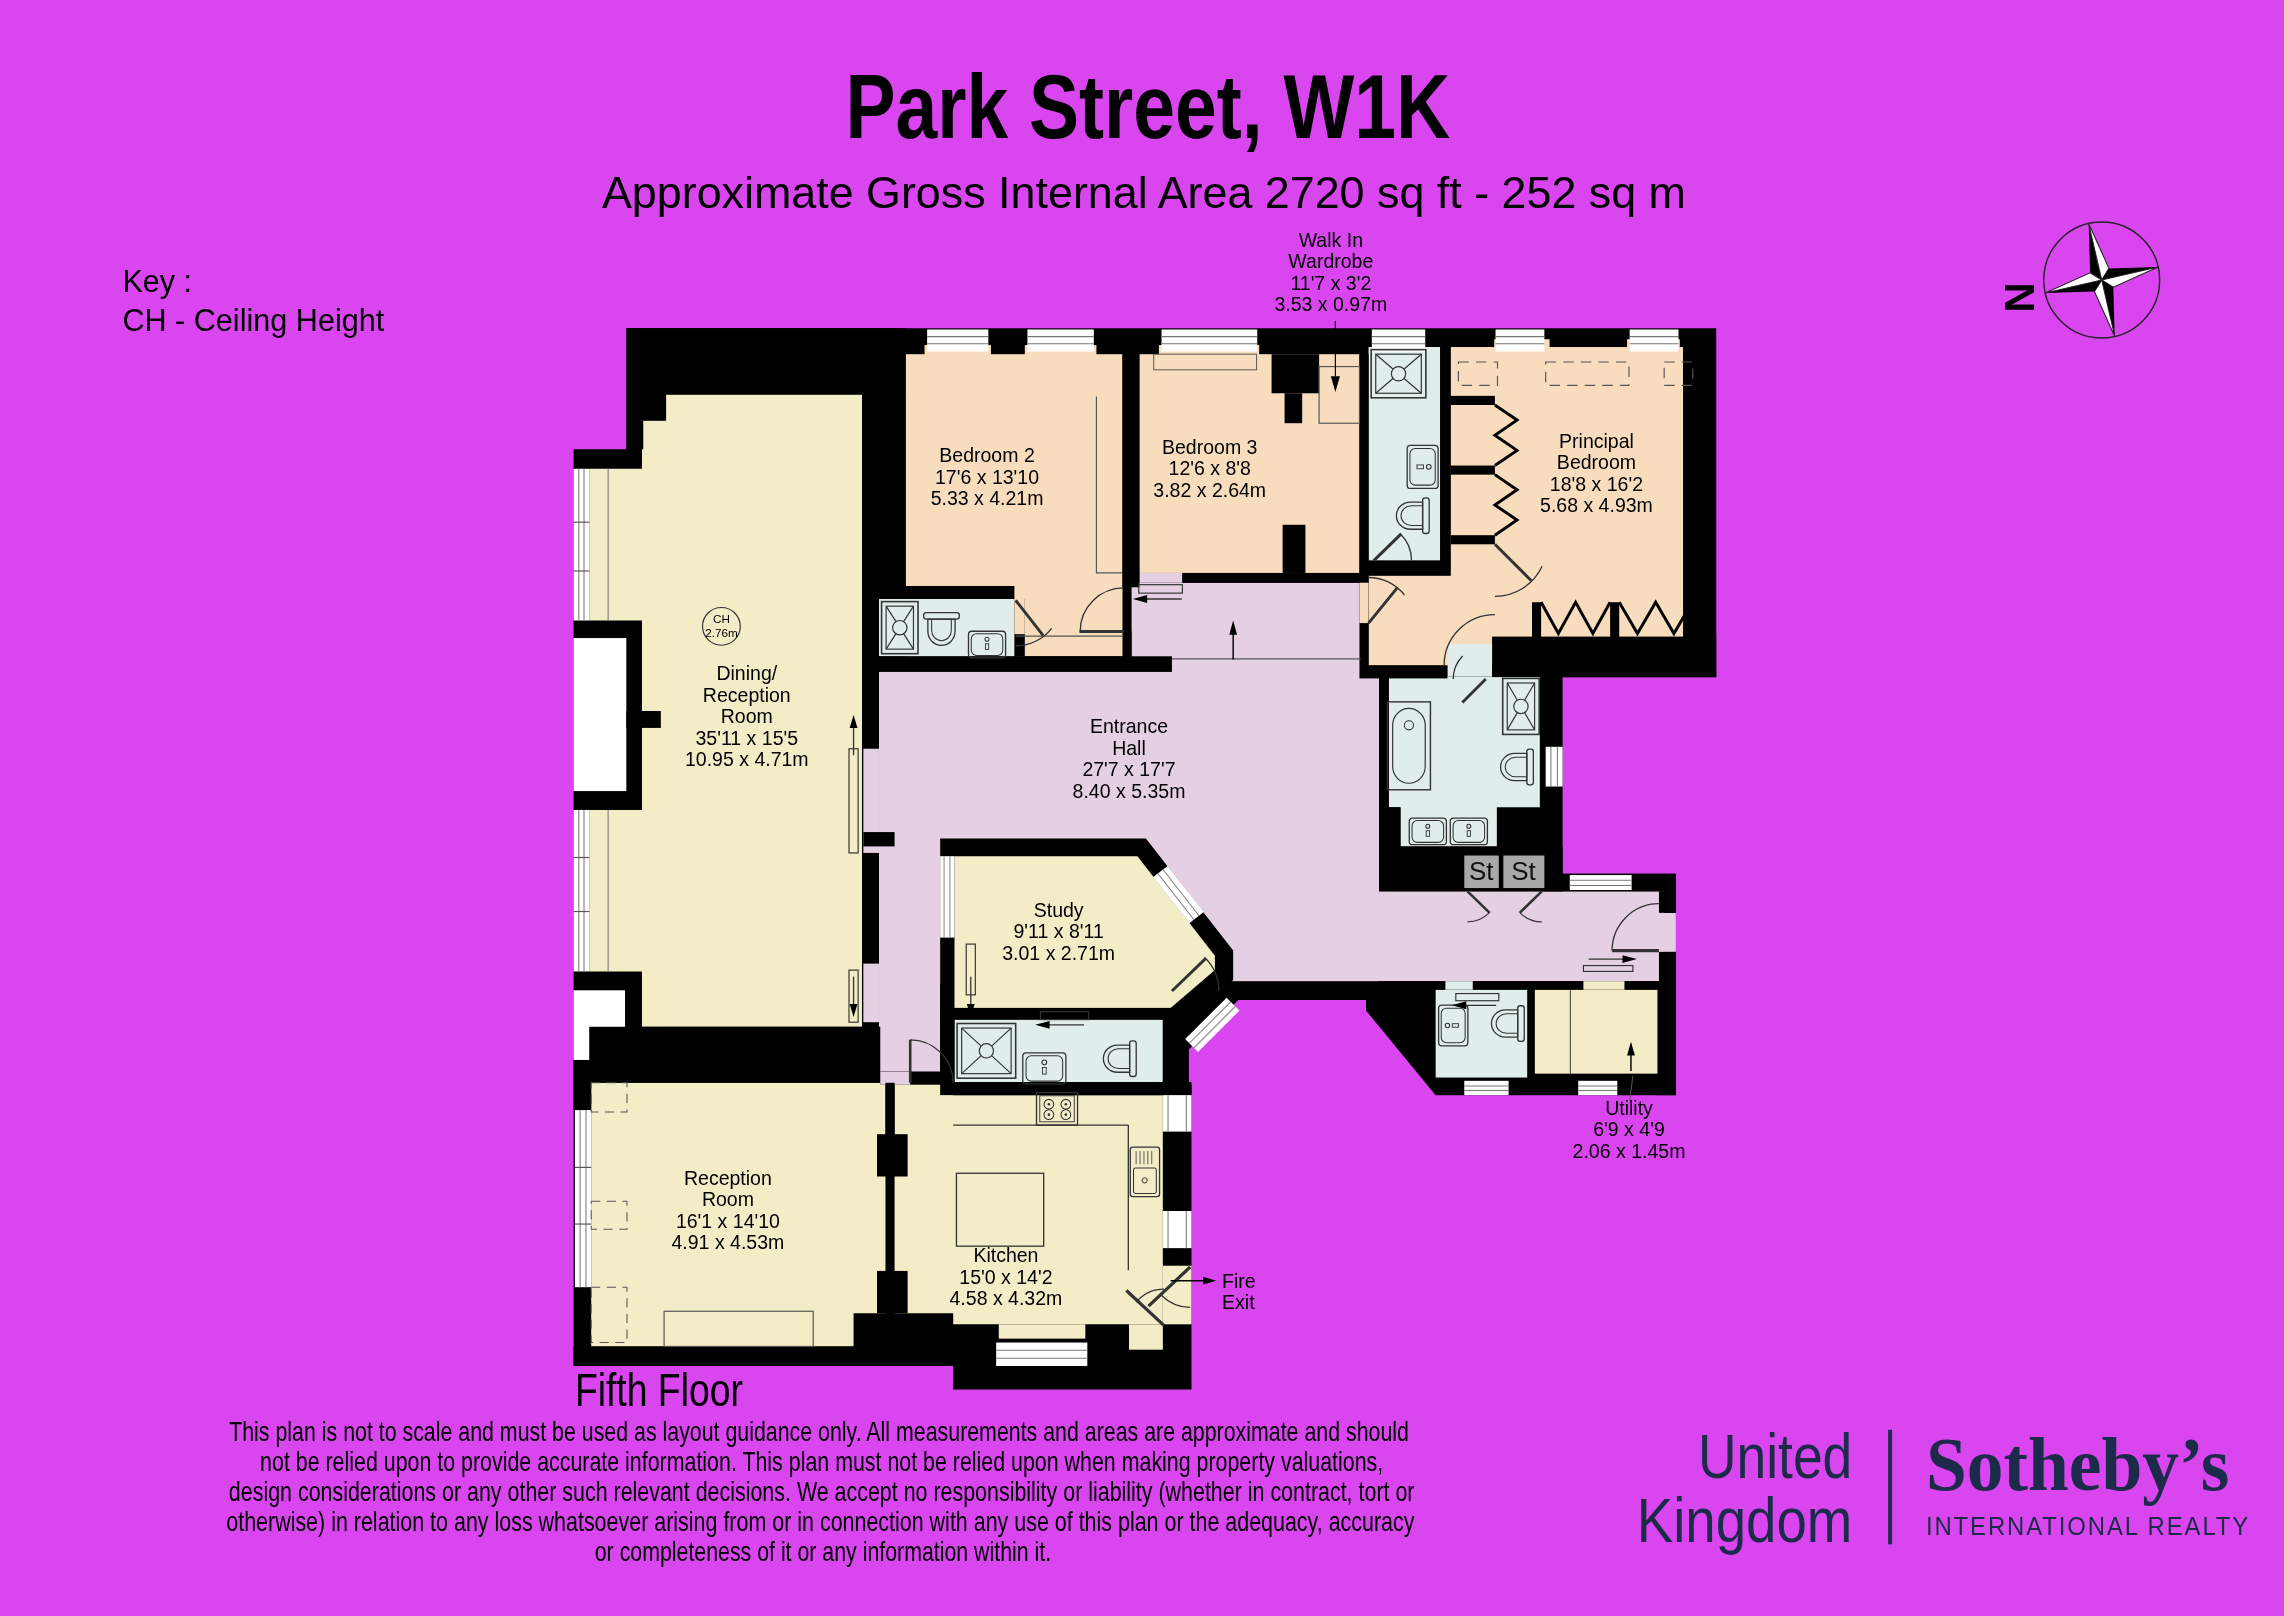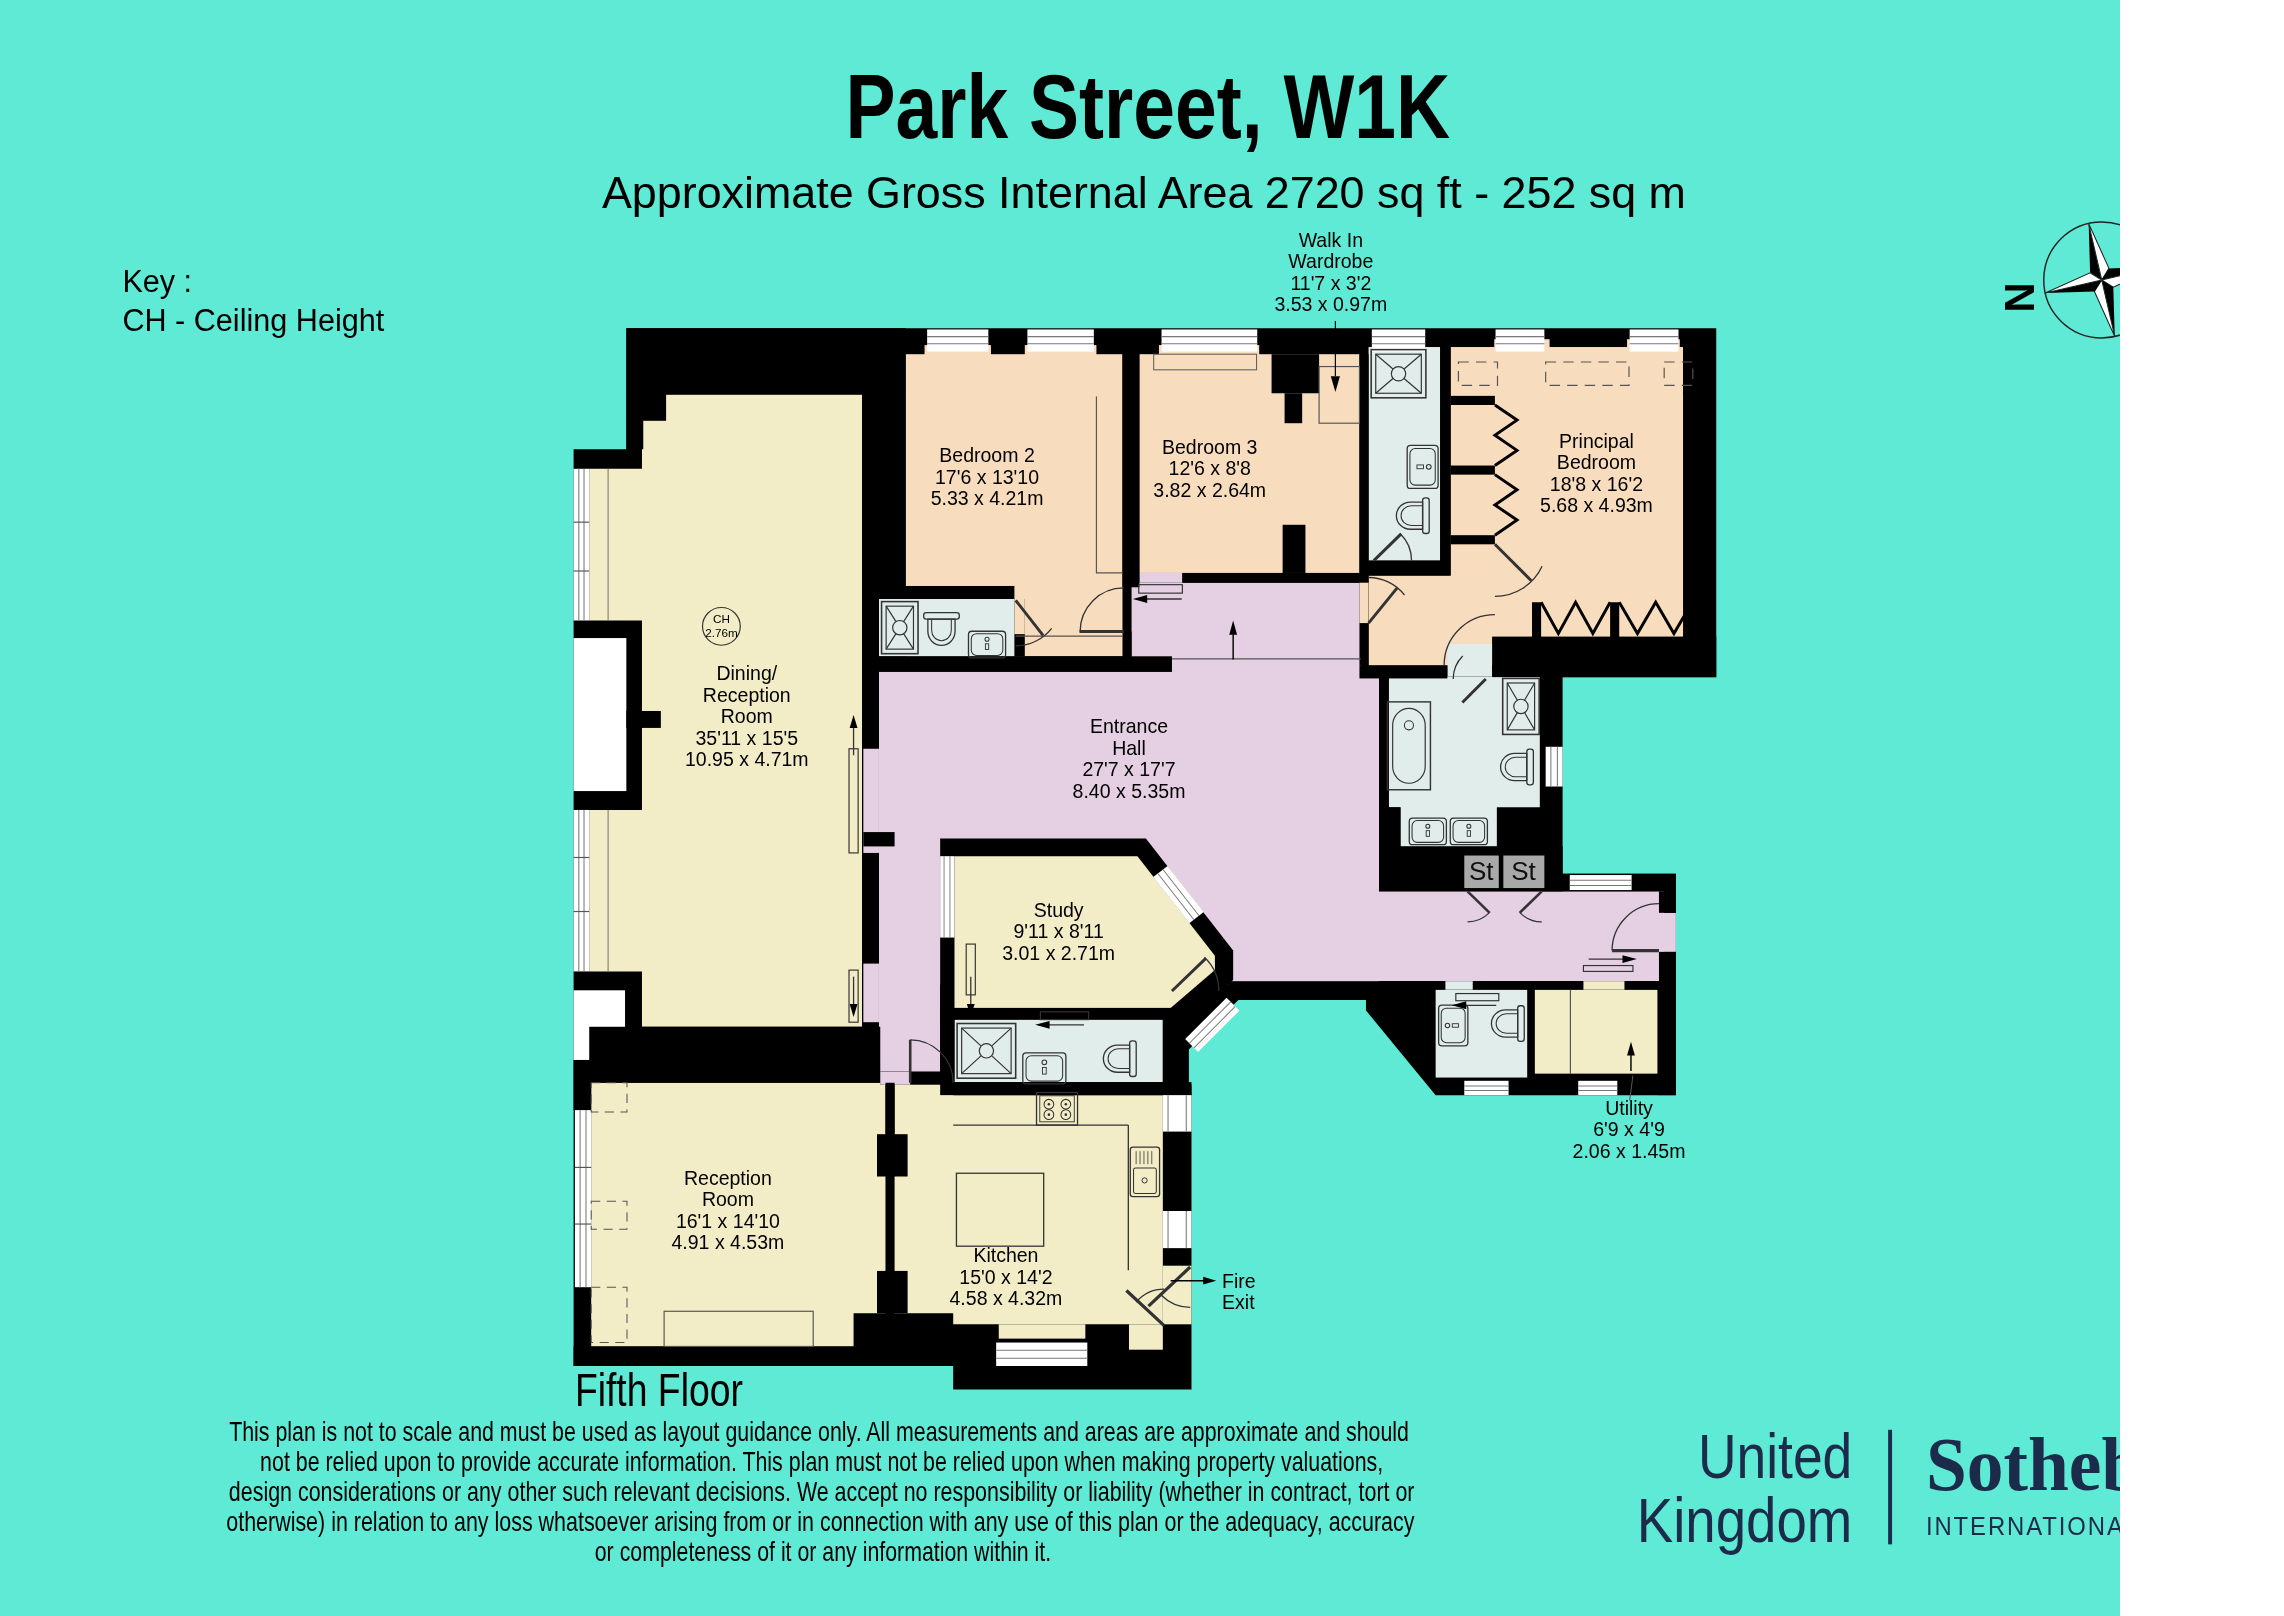--- a/index.html
+++ b/index.html
@@ -1,16 +1,16 @@
 <!DOCTYPE html>
 <html style="font-size:10.4px"><head>
 <meta charset="utf-8">
 <style>
 html,body{margin:0;padding:0;background:#ffffff;}
-#page{position:relative;width:2120px;height:1616px;background:#5eead4;overflow:hidden;
+#page{position:relative;width:2284px;height:1616px;background:#d946ef;overflow:hidden;
 font-family:"Liberation Sans", sans-serif;}
 svg{position:absolute;left:0;top:0;}
 </style>
 </head>
 <body>
 <div id="page">
 <svg width="2284" height="1616" viewBox="0 0 3508 2482">
 <defs>
 <g id="sinkbasin">
   <rect x="0" y="0" width="92" height="66" rx="6" fill="none" stroke="#333" stroke-width="2"></rect>

